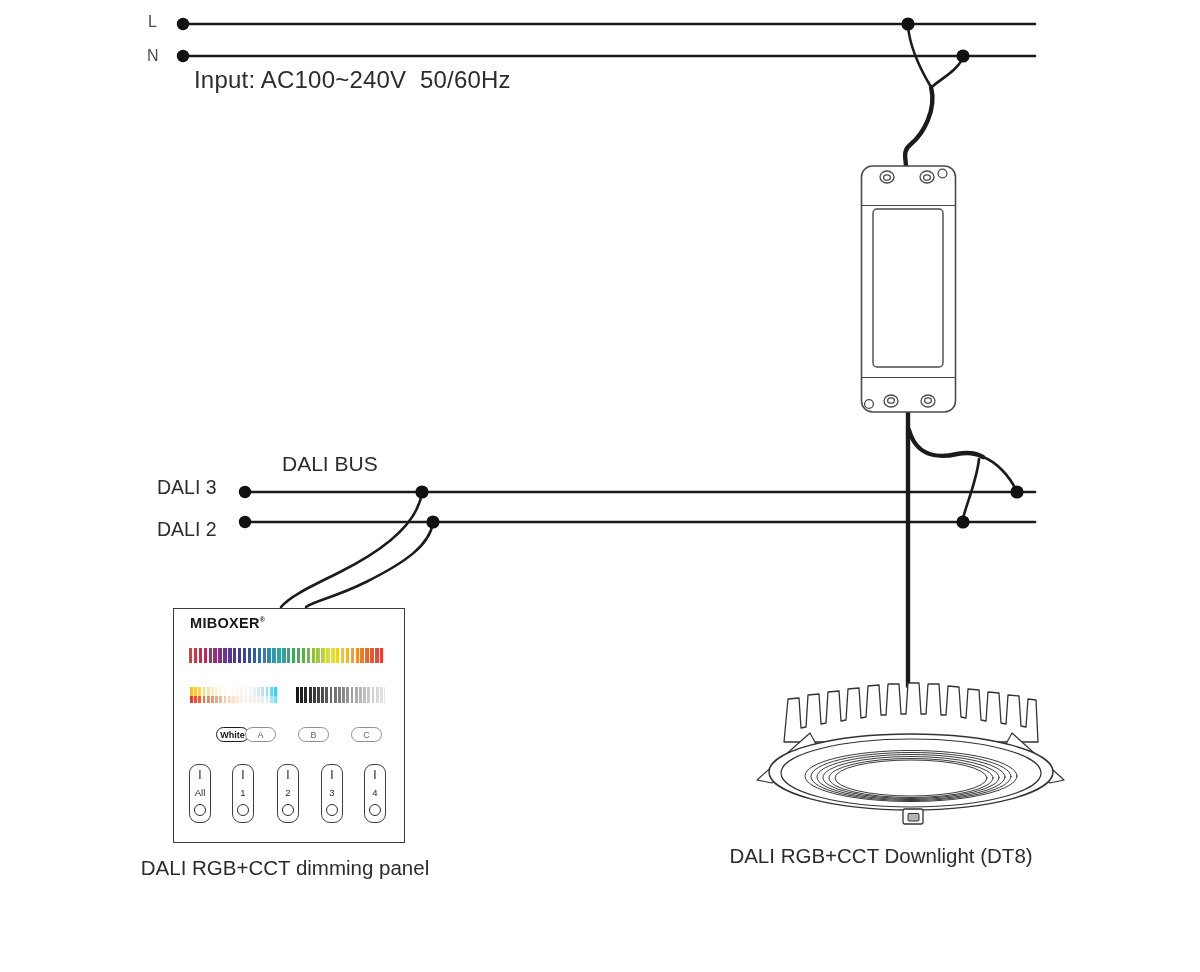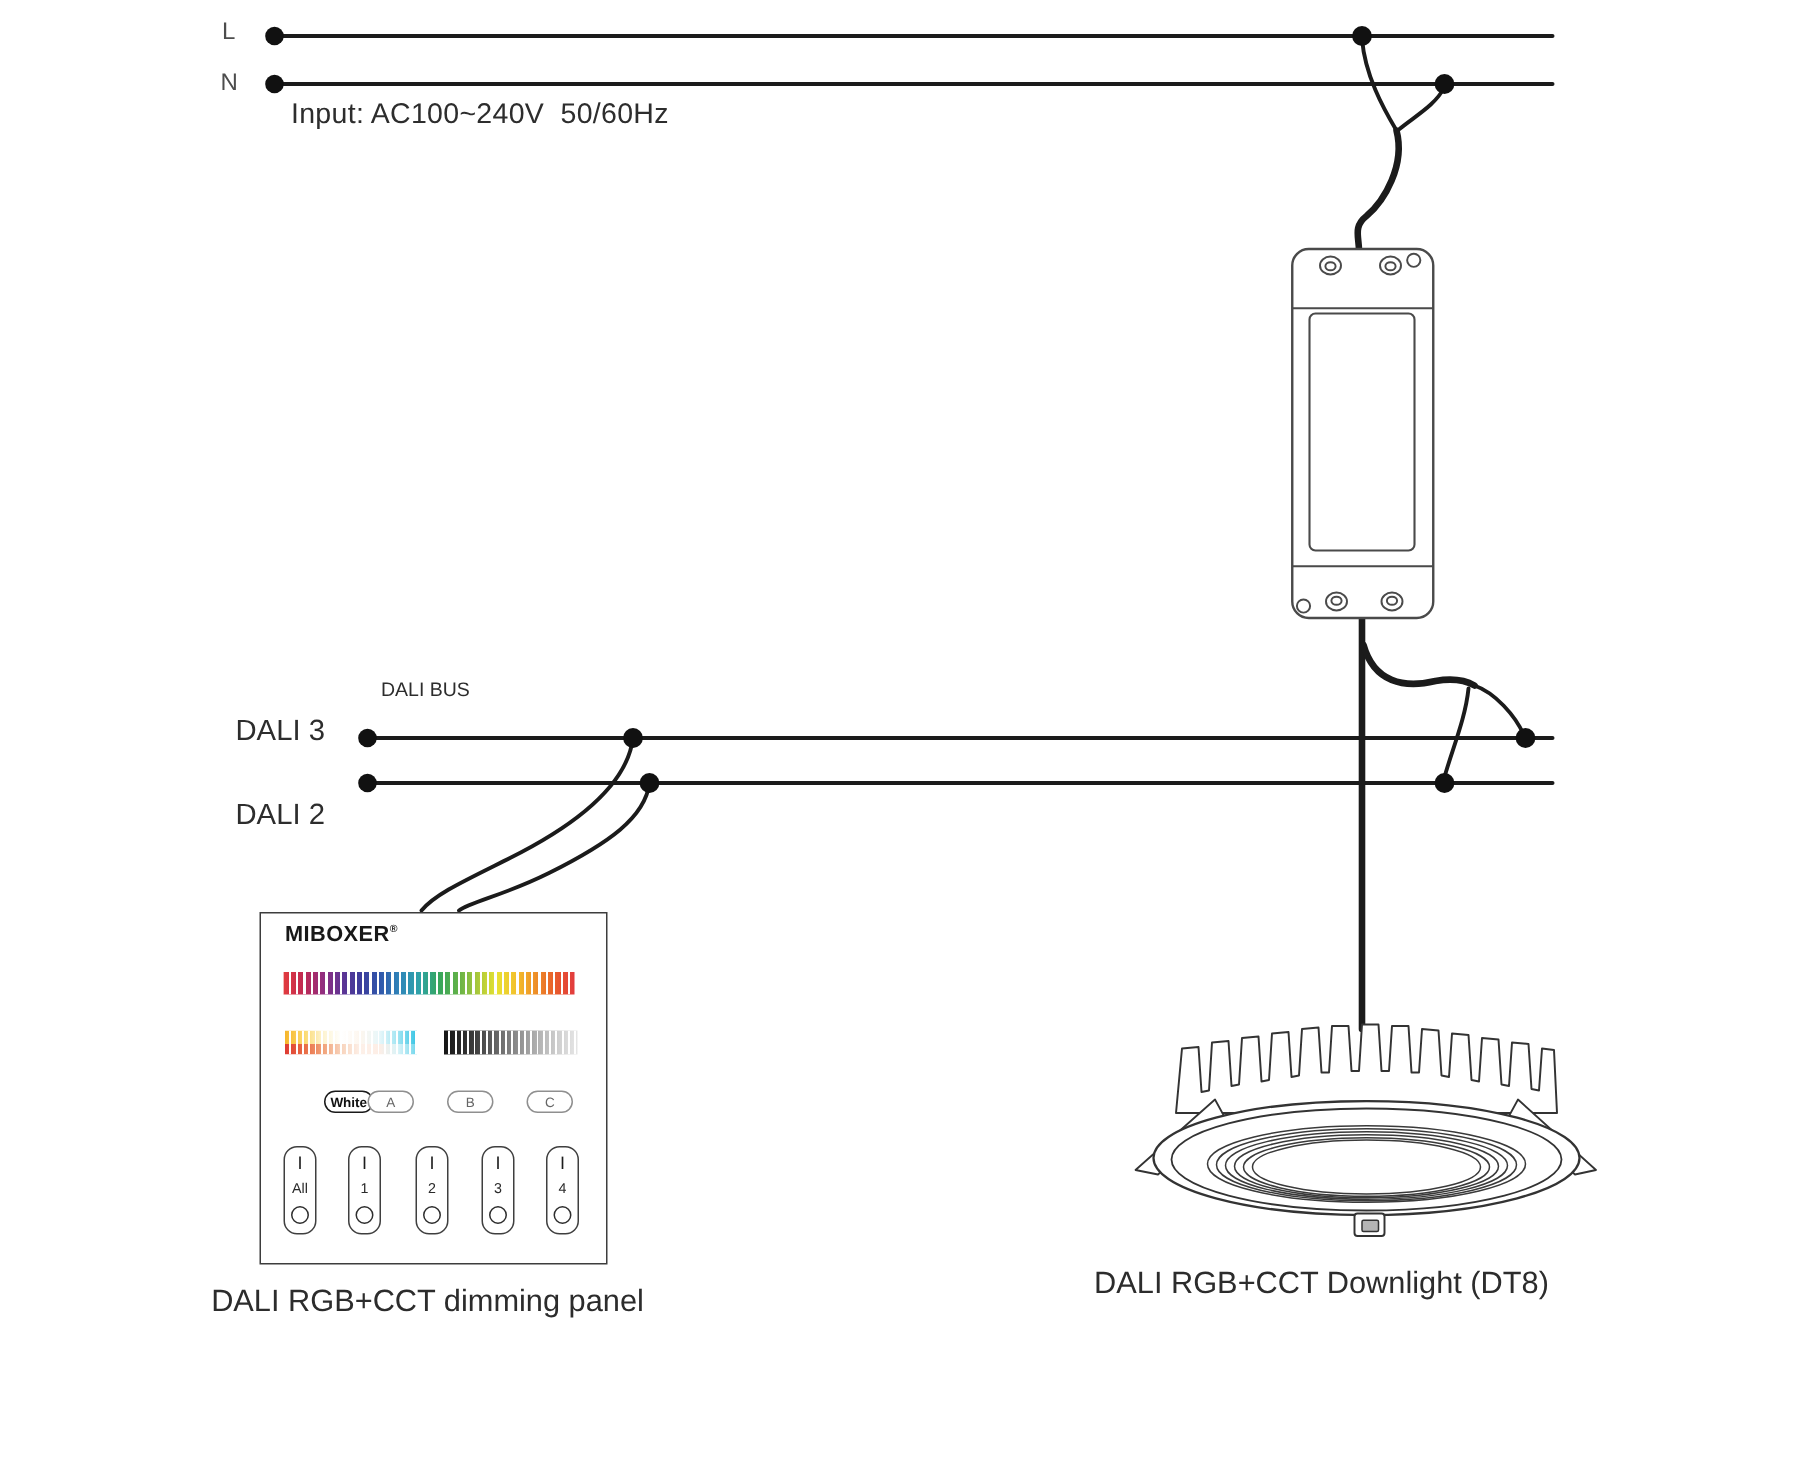--- a/index.html
+++ b/index.html
@@ -3,22 +3,22 @@
 <meta charset="utf-8">
 <style>
   html,body{margin:0;padding:0;background:#fff;}
   .canvas{
     position:relative;width:1200px;height:972px;background:#ffffff;overflow:hidden;
     font-family:"Liberation Sans","DejaVu Sans",sans-serif;color:#2d2d2d;
   }
   .art{position:absolute;left:0;top:0;width:1200px;height:972px;}
   .lbl{position:absolute;white-space:pre;}
   .lbl-ln{font-size:16px;color:#4d4d4d;}
-  .lbl-input{font-size:19px;color:#2d2d2d;letter-spacing:.2px;}
-  .lbl-bus{font-size:13px;color:#2d2d2d;}
+  .lbl-input{font-size:24px;color:#2d2d2d;letter-spacing:.2px;}
+  .lbl-bus{font-size:21px;color:#2d2d2d;margin-left:28px;}
   .lbl-dali{font-size:19.5px;color:#2d2d2d;}
   .caption{position:absolute;text-align:center;font-size:20.5px;color:#2c2c2c;line-height:32.5px;}
 
   
   .panel{
     position:absolute;left:173px;top:608px;width:232px;height:235px;
     background:#fff;border:1.5px solid #3d3d3d;box-sizing:border-box;
   }
   .logo{position:absolute;left:16px;top:6px;font-size:14.5px;font-weight:bold;color:#181818;letter-spacing:.3px;}
   .logo sup{font-size:7px;font-weight:bold;vertical-align:6px;}
@@ -150,21 +150,21 @@
       <rect x="903" y="809" width="20" height="15" rx="2" fill="#fff" stroke-width="1.3"></rect>
       <rect x="908" y="813.5" width="11" height="7.5" rx="1" fill="#b5b5b5" stroke-width="1"></rect>
     </g>
   </svg>
 
   <div class="lbl lbl-ln" style="left:148px;top:13px;">L</div>
   <div class="lbl lbl-ln" style="left:147px;top:47px;">N</div>
   <div class="lbl lbl-input" style="left:194px;top:66px;">Input: AC100~240V  50/60Hz</div>
   <div class="lbl lbl-bus" style="left:254px;top:452px;">DALI BUS</div>
   <div class="lbl lbl-dali" style="left:157px;top:476px;">DALI 3</div>
-  <div class="lbl lbl-dali" style="left:157px;top:532px;">DALI 2</div>
+  <div class="lbl lbl-dali" style="left:157px;top:518px;">DALI 2</div>
 
   <div class="panel">
     <div class="logo"><span>MIBOXER</span><sup>®</sup></div>
 
     <div class="bar bar-lg" style="background: linear-gradient(90deg, rgb(226, 59, 62), rgb(193, 42, 82), rgb(147, 45, 126), rgb(95, 52, 148), rgb(60, 60, 156), rgb(49, 88, 171), rgb(47, 134, 185), rgb(47, 163, 168), rgb(53, 166, 93), rgb(98, 177, 72), rgb(168, 200, 59), rgb(231, 226, 50), rgb(243, 192, 44), rgb(238, 143, 39), rgb(232, 92, 43), rgb(226, 59, 62));"></div>
 
     <div class="bar bar-sm bar-cct">
       <div class="half-top" style="background: linear-gradient(90deg, rgb(246, 181, 42), rgb(251, 217, 110), rgb(253, 243, 207), rgb(255, 255, 255), rgb(253, 246, 238), rgb(232, 247, 250), rgb(159, 228, 242), rgb(53, 196, 228));"></div>
       <div class="half-bot" style="background: linear-gradient(90deg, rgb(222, 58, 50), rgb(233, 106, 67), rgb(241, 161, 119), rgb(248, 212, 189), rgb(253, 240, 232), rgb(253, 238, 230), rgb(217, 243, 248), rgb(111, 214, 236));"></div>
     </div>

